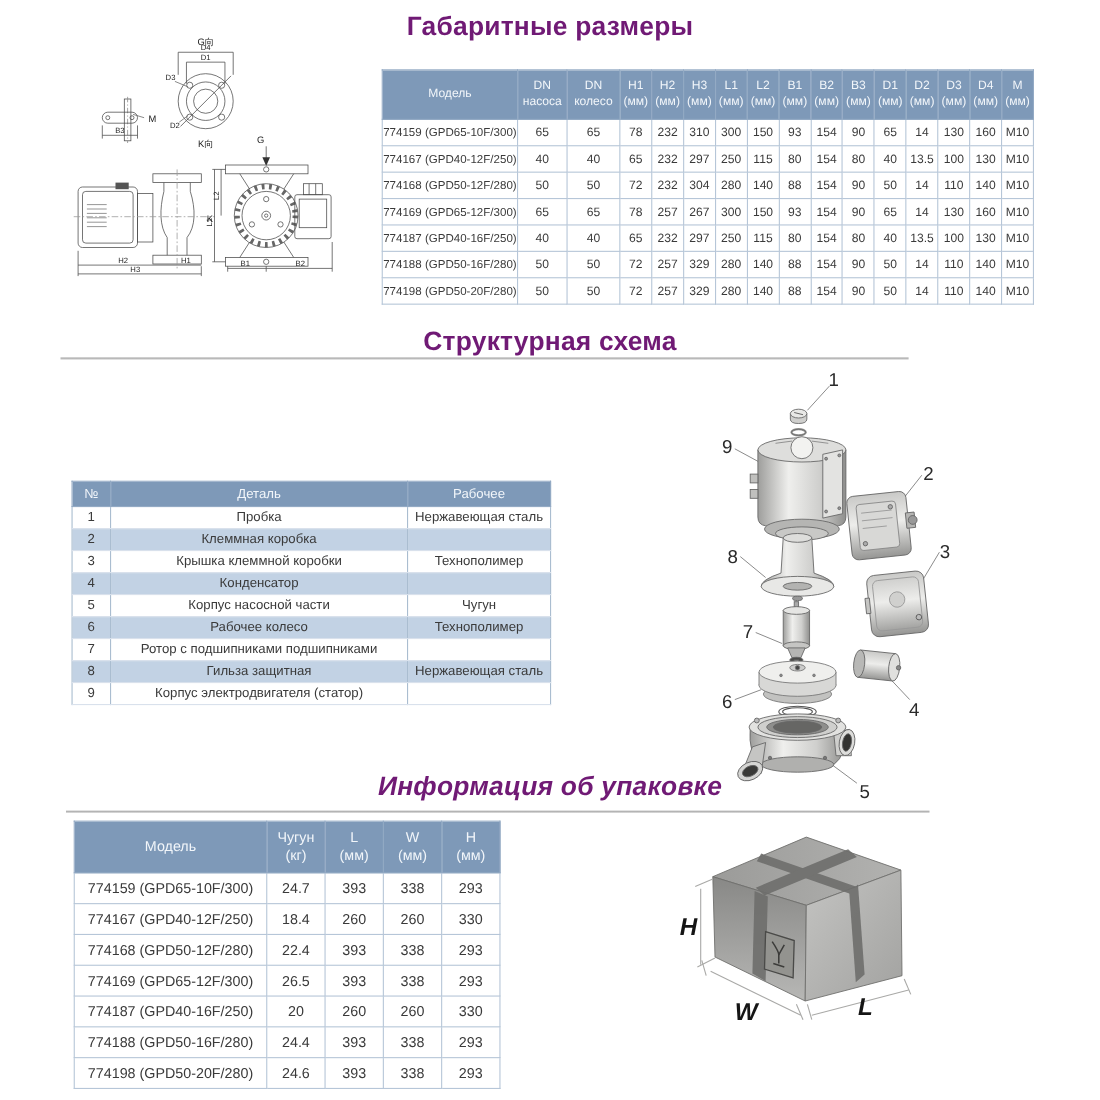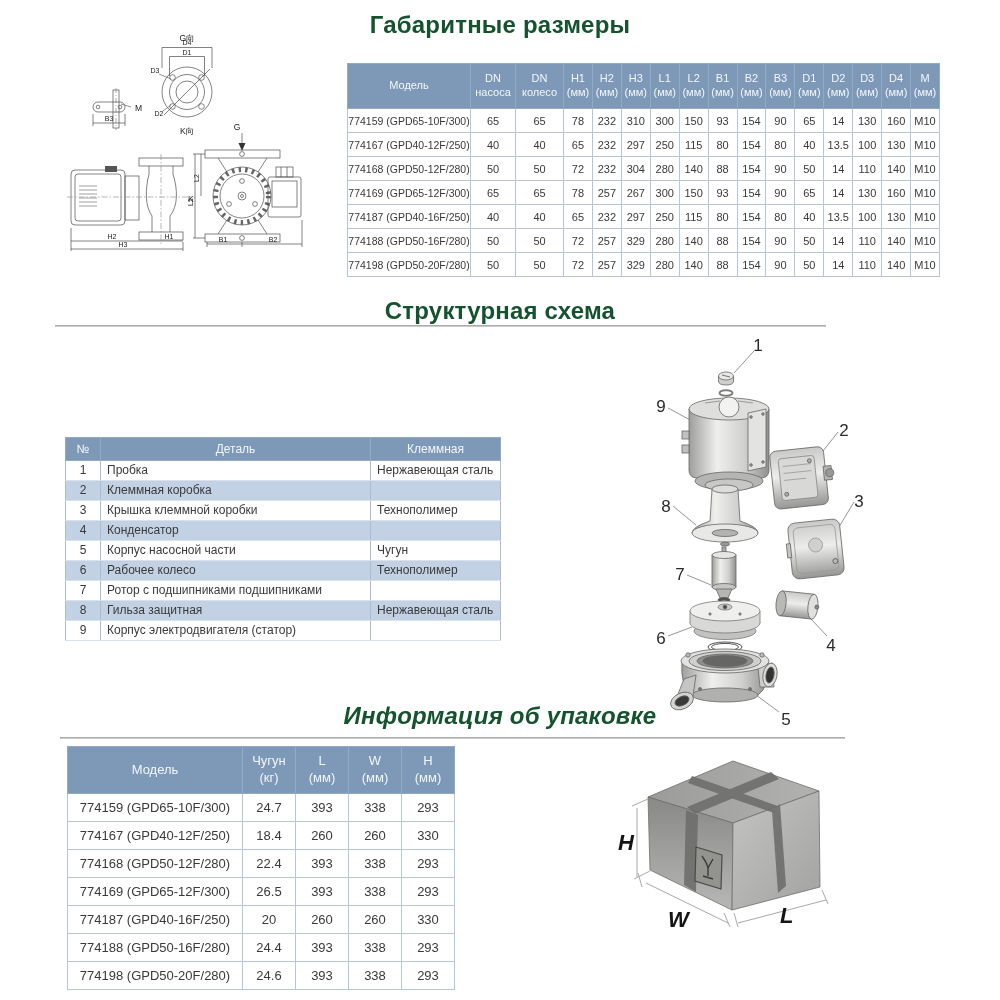--- a/index.html
+++ b/index.html
@@ -3,21 +3,21 @@
 <meta charset="utf-8">
 <style>
   html,body{margin:0;padding:0;}
   body{
     width:1000px;height:1000px;background:#ffffff;position:relative;
     font-family:"Liberation Sans",sans-serif;color:#333;overflow:hidden;
   }
   .abs{position:absolute;}
   .section-title{
     position:absolute;left:0;width:1000px;text-align:center;
-    font-size:24px;font-weight:600;color:#14532d;letter-spacing:.2px;
+    font-size:24px;font-weight:600;color:#701a75;letter-spacing:.2px;
   }
   #title-dimensions{top:11px;}
   #title-structure{top:297px;}
   #title-packaging{top:702px;font-style:italic;}
   .divider{position:absolute;height:2px;background:linear-gradient(#9f9f9f,#d8d8d8);}
   #divider-structure{left:55px;top:325px;width:771px;}
   #divider-packaging{left:60px;top:737px;width:785px;}
 
   
   table{border-collapse:collapse;table-layout:fixed;}
@@ -30,21 +30,21 @@
   #dim-table th{border:1px solid #93aac4;height:44px;line-height:1.25;padding:0;text-align:center;}
   #dim-table td{border:1px solid #b6c6d8;height:23px;padding:0;text-align:center;}
   #dim-table .c-model{font-size:10.5px;}
 
   
   #parts-table-wrap{left:65px;top:437px;}
   #parts-table{width:435px;font-size:12px;}
   #parts-table th{border:1px solid #93aac4;height:22px;padding:0 6px;text-align:center;}
   #parts-table td{border-top:1px solid #d9e1ec;border-bottom:1px solid #d9e1ec;
     border-left:1px solid #aabdd0;border-right:1px solid #aabdd0;
-    height:19px;line-height:19px;padding:0 6px;white-space:nowrap;}
+    height:19px;line-height:19px;padding:0 6px;white-space:nowrap;text-align:center;}
   #parts-table td.num{text-align:center;padding:0;}
   #parts-table tbody tr:nth-child(even) td{background:#c2d2e4;}
 
   
   #pack-table-wrap{left:67px;top:746px;}
   #pack-table{width:388px;font-size:13px;}
   #pack-table th{border:1px solid #93aac4;height:46px;line-height:1.3;padding:0;text-align:center;}
   #pack-table td{border:1px solid #b6c6d8;height:27px;padding:0;text-align:center;}
 
   svg text{font-family:"Liberation Sans",sans-serif;}
@@ -393,21 +393,21 @@
   <table id="parts-table">
     <colgroup>
         <col style="width:35px">
         <col style="width:270px">
         <col style="width:130px">
       </colgroup>
     <thead>
         <tr>
           <th>№</th>
           <th>Деталь</th>
-          <th>Клеммная</th>
+          <th>Рабочее</th>
         </tr>
       </thead>
     <tbody>
         <tr>
           <td class="num">1</td>
           <td class="part">Пробка</td>
           <td class="material">Нержавеющая сталь</td>
         </tr>
         <tr>
           <td class="num">2</td>

